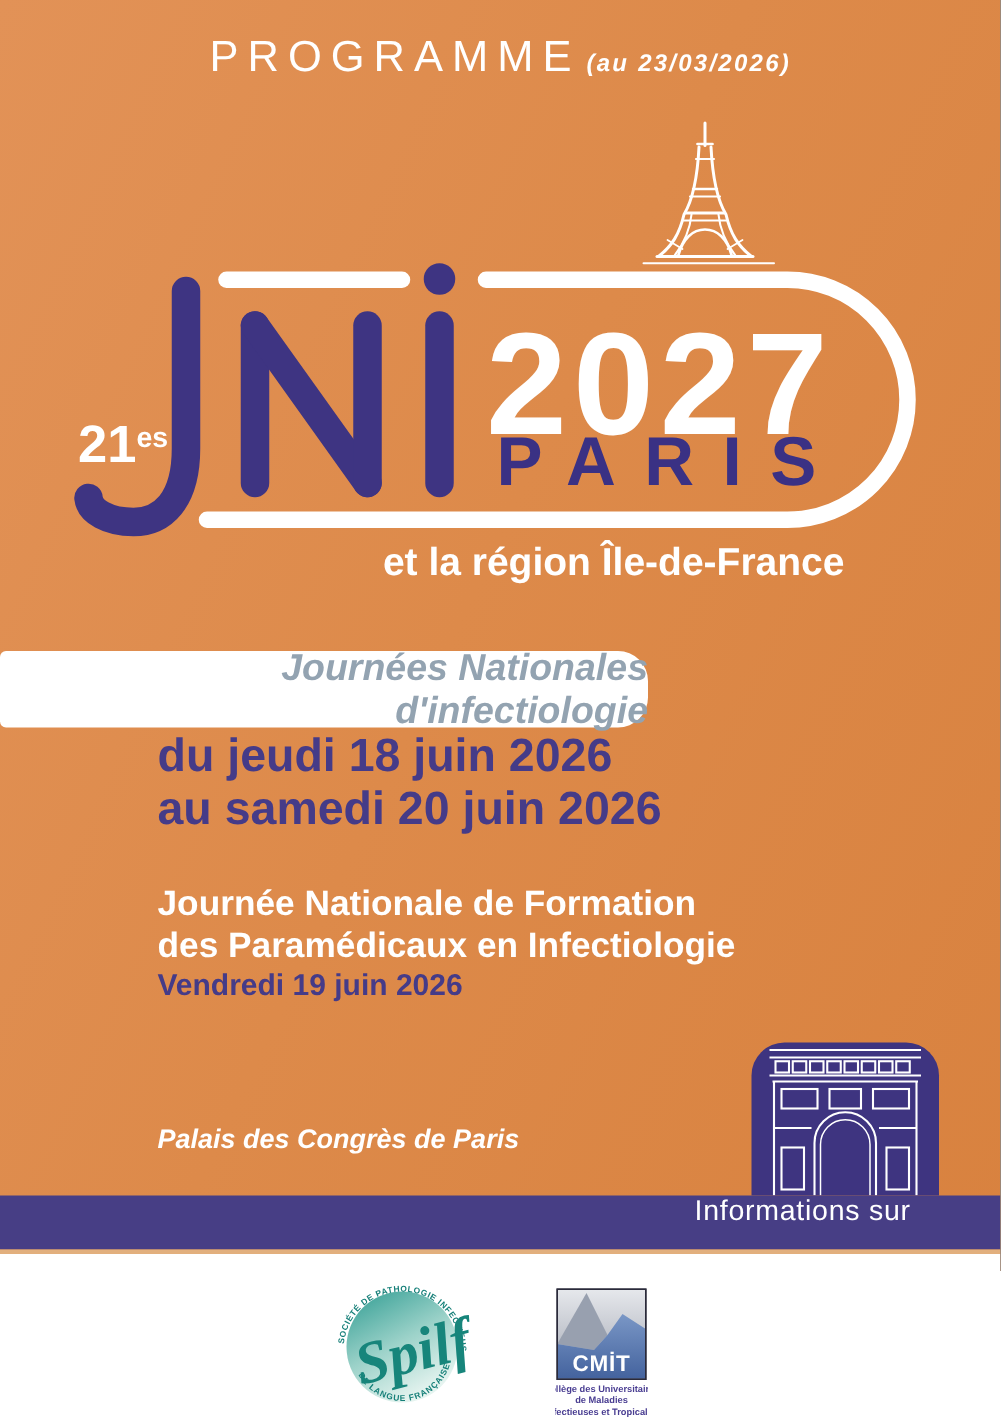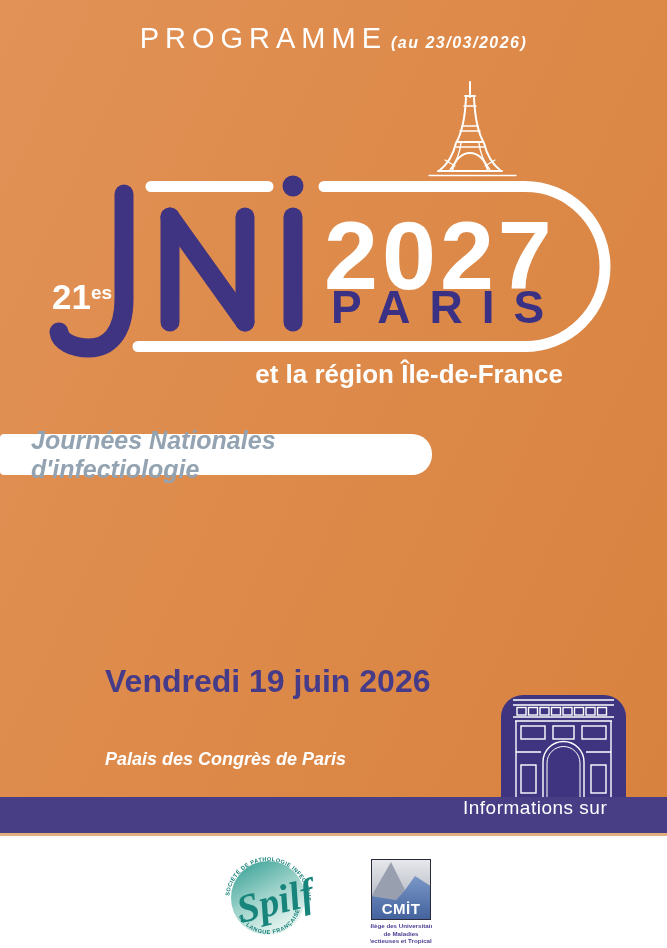--- a/index.html
+++ b/index.html
@@ -19,27 +19,27 @@
   
   .logo-svg{top:0;left:0;width:667px;height:430px;}
 
   .edition{left:52px;top:279px;color:#fff;font-weight:700;font-size:35px;line-height:1;}
   .edition sup{font-size:19px;vertical-align:10px;}
   .year{left:324px;top:207px;color:#fff;font-weight:700;font-size:97px;line-height:1;letter-spacing:4px;}
   .city{left:331px;top:284px;color:#3A3184;font-weight:700;font-size:46px;line-height:1;letter-spacing:19px;}
   .region{top:361px;right:104px;color:#fff;font-weight:700;font-size:26px;line-height:1;}
 
   
-  .banner{left:0;top:434px;width:432px;height:41px;background:#fff;border-radius:4px 20px 20px 4px;
-          display:flex;align-items:center;padding-left:31px;box-sizing:border-box;}
+  .banner{left:0;top:434px;width:432px;height:51px;background:#fff;border-radius:4px 20px 20px 4px;
+          display:flex;align-items:center;padding-left:31px;box-sizing:border-box;text-align:right;}
   .banner span{font-size:25px;font-weight:700;font-style:italic;color:#93A3B1;}
 
   .dates{left:105px;top:486px;color:#453B88;font-weight:700;font-size:31px;line-height:35px;}
   .paramed{left:105px;top:589px;color:#fff;font-weight:700;font-size:23.5px;line-height:27.5px;}
-  .paramed-date{left:105px;top:647px;color:#453B88;font-weight:700;font-size:32px;line-height:1;margin-top:18px;}
+  .paramed-date{left:105px;top:647px;color:#453B88;font-weight:700;font-size:20px;line-height:1;}
   .venue{left:105px;top:750px;color:#fff;font-weight:700;font-style:italic;font-size:18px;line-height:1;}
 
   
   .arc-square{left:501px;top:695px;width:125px;height:102px;background:#3E3480;border-radius:22px 22px 0 0;}
   .arc-square svg{position:absolute;left:0;top:0;}
 
   
   .footer-bar{left:0;top:797px;width:667px;height:36px;background:#473E85;}
   .footer-text{right:54px;top:797px;height:36px;display:flex;align-items:flex-start;color:#fff;font-size:19px;white-space:pre;}
   .footer-text .prefix{font-weight:400;letter-spacing:0.5px;}
@@ -103,21 +103,29 @@
   </div>
 
   <div class="abs year">2027</div>
   <div class="abs city">PARIS</div>
   <div class="abs region">et la région Île-de-France</div>
 
   <div class="abs banner">
     <span>Journées Nationales d'infectiologie</span>
   </div>
 
-
+  <div class="abs dates">
+    <div>du jeudi 18 juin 2026</div>
+    <div>au samedi 20 juin 2026</div>
+  </div>
+
+  <div class="abs paramed">
+    <div>Journée Nationale de Formation</div>
+    <div>des Paramédicaux en Infectiologie</div>
+  </div>
   <div class="abs paramed-date">Vendredi 19 juin 2026</div>
 
   <div class="abs venue">Palais des Congrès de Paris</div>
 
   <div class="abs arc-square">
     <svg width="125" height="102" viewBox="0 0 125 102" aria-hidden="true">
       <g stroke="#FFFFFF" fill="none" stroke-width="1.4">
         <path d="M12,5 H113"></path>
         <path d="M12,10 H113"></path>
 

